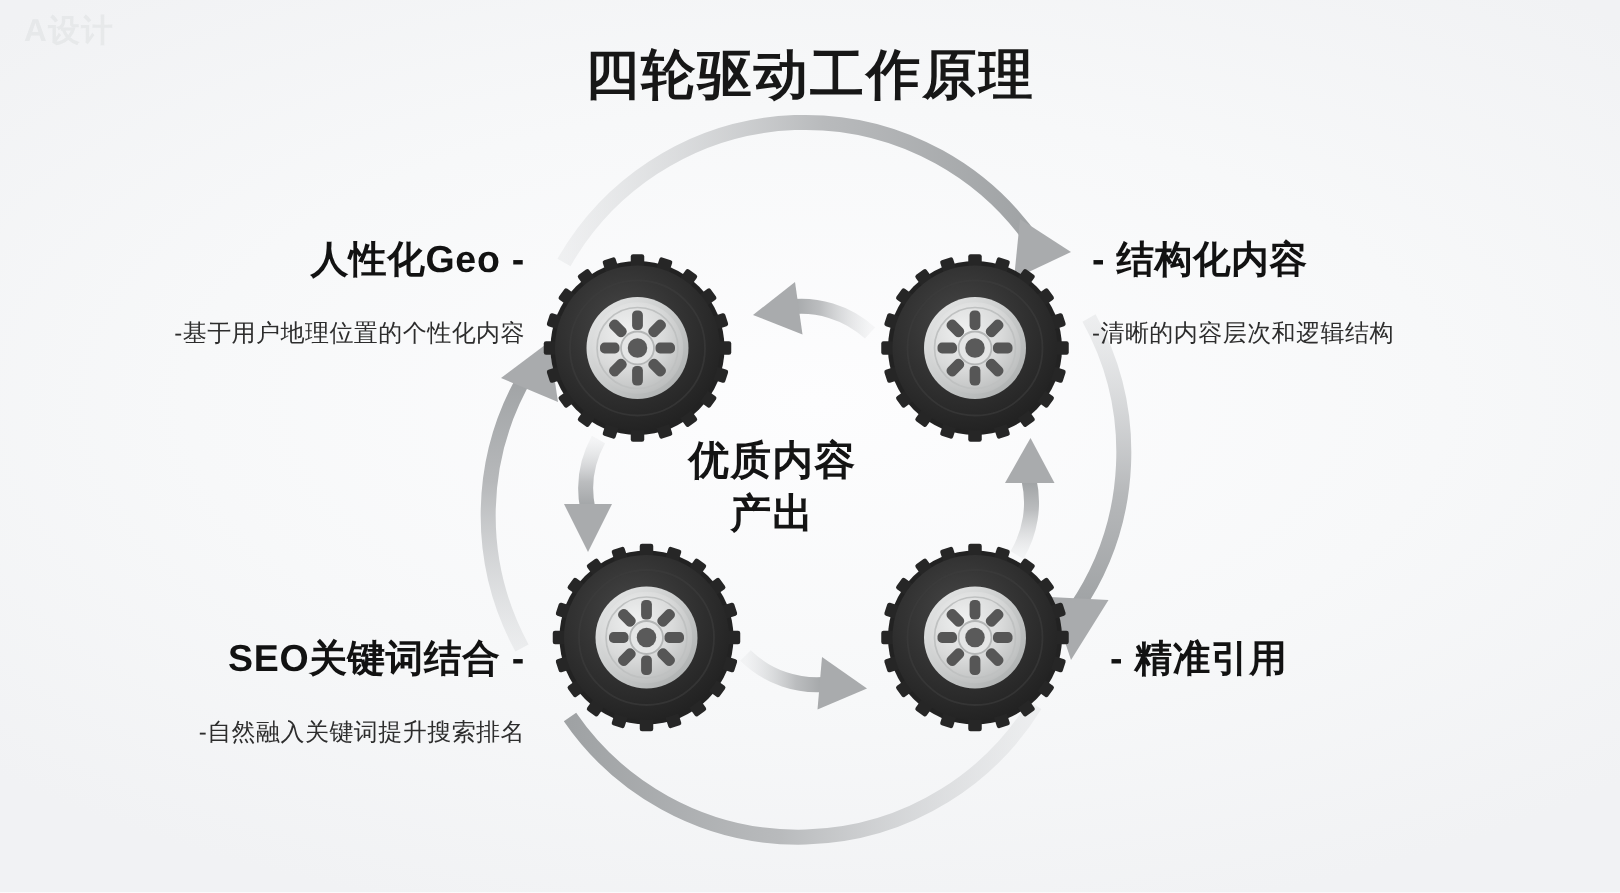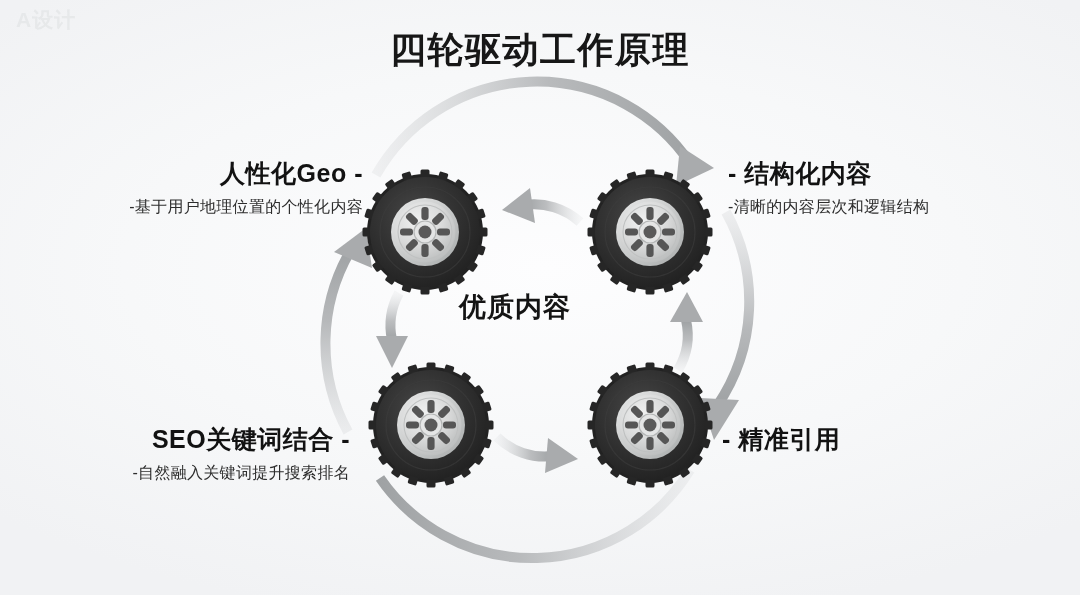--- a/index.html
+++ b/index.html
@@ -79,30 +79,30 @@
     font-weight: 700;
     color: #121212;
     letter-spacing: 0.5px;
     line-height: 1.1;
   }
   .label .sub {
     font-size: 16px;
     font-weight: 400;
     color: #2d2d2d;
     letter-spacing: 0.3px;
-    margin-top: 9px;
+    margin-top: 25px;
     line-height: 1.2;
   }
   .label.right-align { text-align: right; }
   .label.left-align  { text-align: left; }
 
-  #label-tl { left: 33px;  top: 160px; width: 330px; }
+  #label-tl { left: 20px;  top: 160px; width: 330px; }
   #label-tr { left: 728px; top: 160px; width: 330px; }
   #label-bl { left: 10px;  top: 426px; width: 340px; }
-  #label-br { left: 722px; top: 426px; width: 330px; }
+  #label-br { left: 740px; top: 426px; width: 330px; }
 </style>
 </head>
 <body>
 
 <div id="slide">
 
   <div id="watermark">A设计</div>
 
   <div id="title">四轮驱动工作原理</div>
 
@@ -264,20 +264,21 @@
     <g>
       <use href="#tire" x="0" y="0" transform="translate(431,425)"></use>
     </g>
     <g>
       <use href="#tire" x="0" y="0" transform="translate(650,425)"></use>
     </g>
   </svg>
 
   <div class="center-text">
     <div>优质内容</div>
+    <div>产出</div>
   </div>
 
   <div class="label right-align" id="label-tl">
     <div class="head">人性化Geo -</div>
     <div class="sub">-基于用户地理位置的个性化内容</div>
   </div>
 
   <div class="label right-align" id="label-bl">
     <div class="head">SEO关键词结合 -</div>
     <div class="sub">-自然融入关键词提升搜索排名</div>

